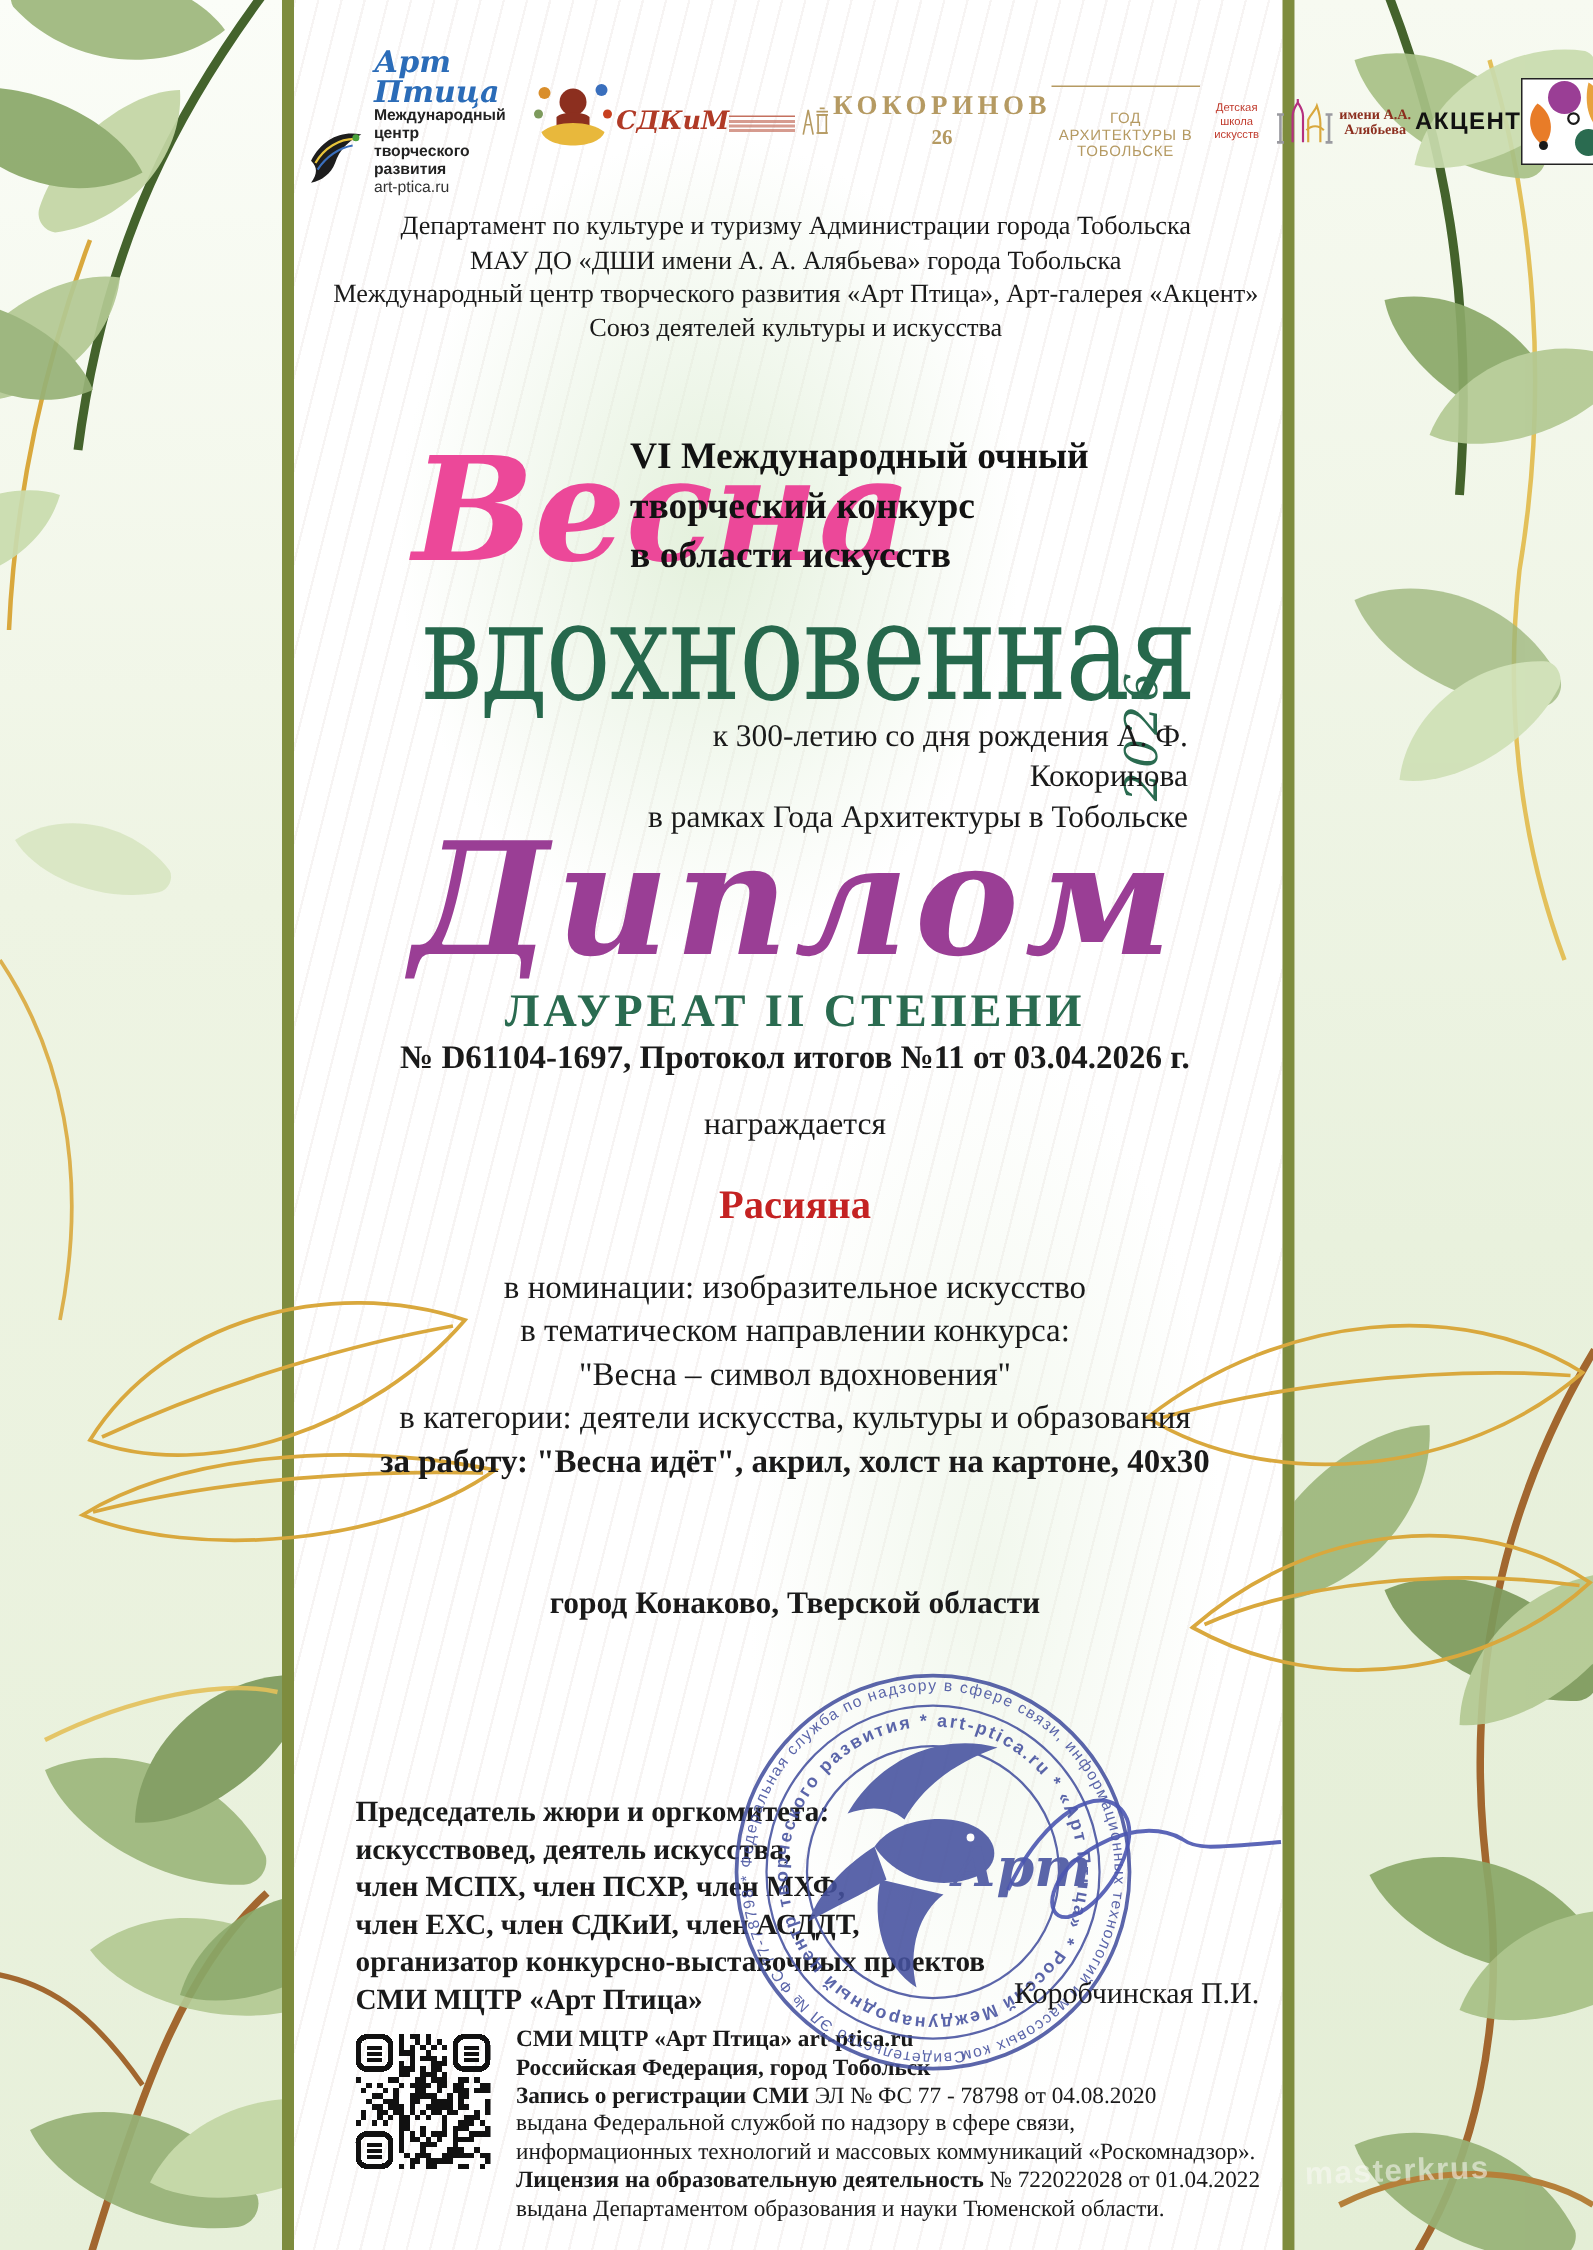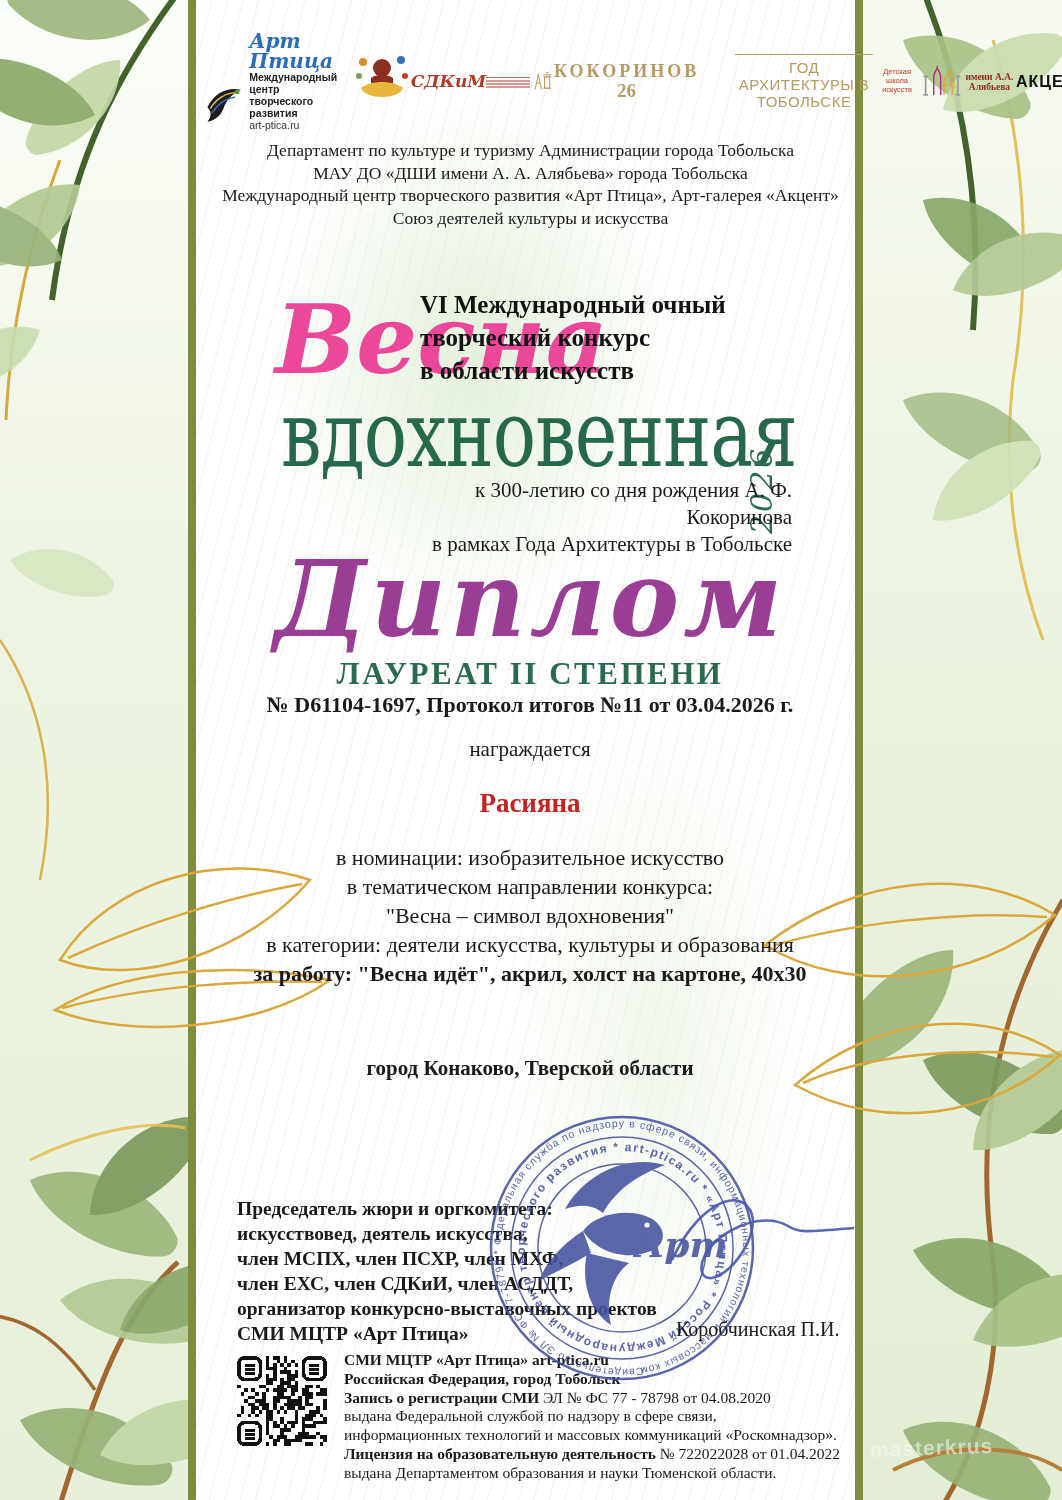--- a/index.html
+++ b/index.html
@@ -27,22 +27,22 @@
   .logo-artptica{width:180px;text-align:left;align-items:flex-end;}
   .ap-text{margin-left:4px;}
   .ap-title{font-family:"DejaVu Serif",serif;font-style:italic;font-weight:bold;font-size:20px;color:#2b6cb8;line-height:20px;}
   .ap-sub{font-family:"Liberation Sans",sans-serif;font-size:10.5px;font-weight:bold;color:#222;line-height:12px;}
   .ap-site{font-family:"Liberation Sans",sans-serif;font-size:10.5px;color:#333;line-height:13px;}
   .sdkim-label{font-family:"DejaVu Serif",serif;font-style:italic;font-weight:bold;font-size:17px;color:#b03a26;line-height:16px;}
   .sdkim-sub{width:44px;border-top:1px solid #c4705f;margin-top:2px;
              display:flex;flex-direction:column;gap:1px;padding-top:2px;}
   .sdkim-sub i{display:block;height:2px;background:#c4705f;opacity:.7;}
   .koko-title{font-family:"Liberation Serif",serif;font-weight:bold;font-size:18px;letter-spacing:3px;color:#b59a62;line-height:20px;}
-  .koko-num{font-size:19px;letter-spacing:0;}
-  .koko-sub{font-size:15px;letter-spacing:.5px;color:#b59a62;border-top:1.5px solid #b59a62;padding-top:4px;margin-top:2px;font-family:"Liberation Sans",sans-serif;margin-left:36px;}
+  .koko-num{font-size:14px;letter-spacing:0;}
+  .koko-sub{font-size:10px;letter-spacing:.5px;color:#b59a62;border-top:1.5px solid #b59a62;padding-top:16px;margin-top:2px;font-family:"Liberation Sans",sans-serif;}
   .dshi-top{font-size:7.5px;color:#c03a2c;font-family:"Liberation Sans",sans-serif;margin-bottom:1px;}
   .dshi-bottom{font-size:9.5px;font-weight:bold;color:#8c2f1f;margin-top:1px;}
   .akc-title{font-family:"Liberation Sans",sans-serif;font-weight:bold;font-size:16px;letter-spacing:1px;color:#111;line-height:17px;}
   .akc-box{width:64px;height:56px;border:1.5px solid #222;background:#fff;position:relative;margin:2px 0;}
   .akc-sub{font-family:"Liberation Sans",sans-serif;font-weight:bold;font-size:10px;color:#111;letter-spacing:.5px;}
 
   
   .organizers{left:203px;top:139px;width:655px;text-align:center;font-size:17.5px;line-height:22.5px;z-index:2;}
 
   

